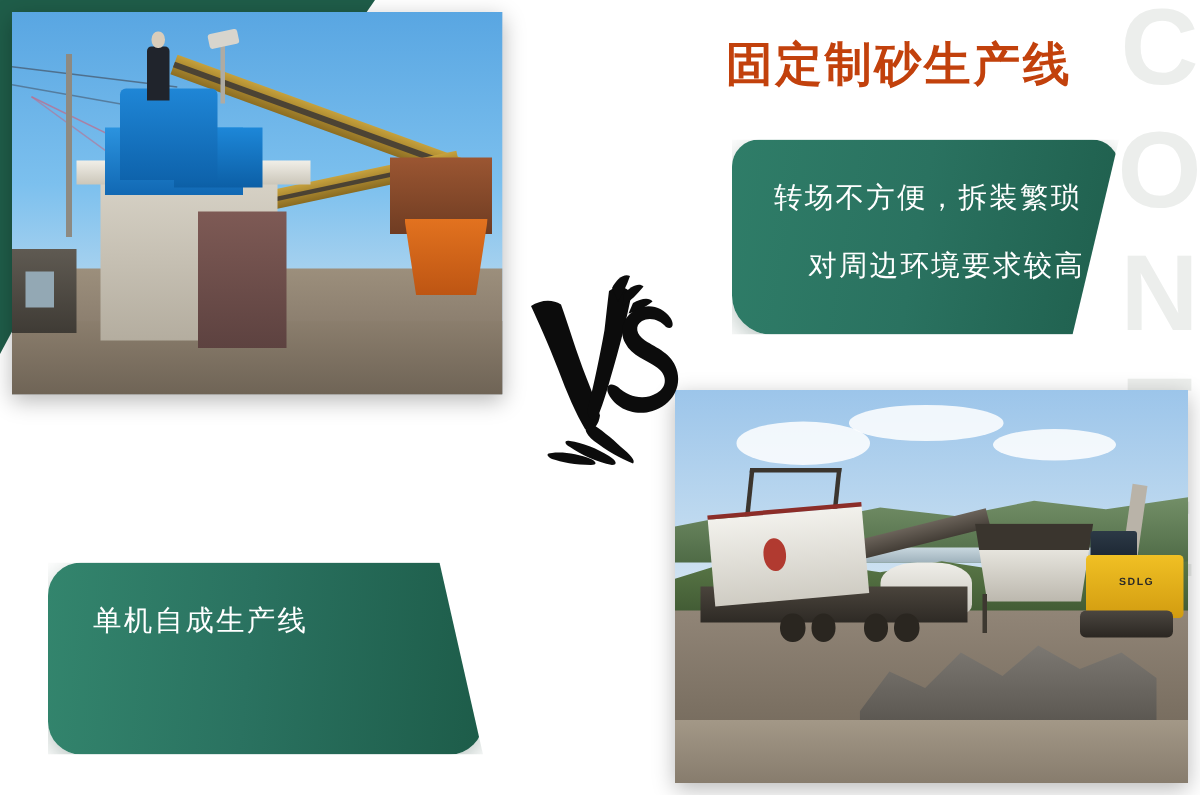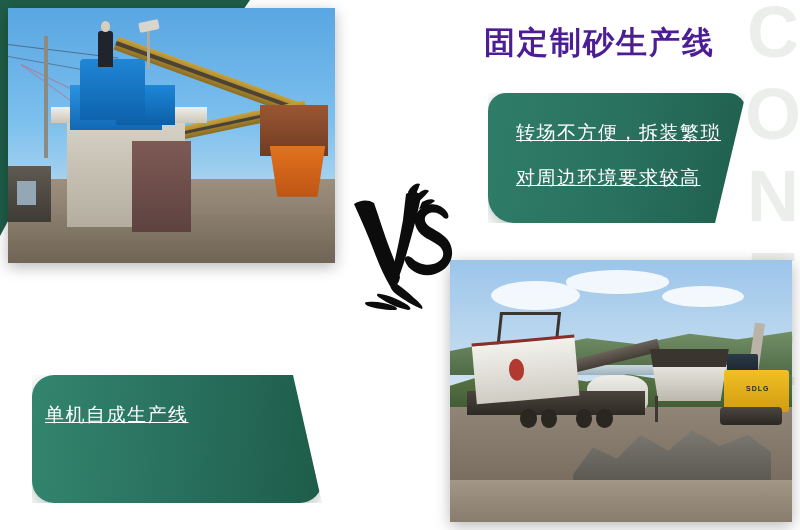--- a/index.html
+++ b/index.html
@@ -156,56 +156,55 @@
     background:#2a2620;border-radius:50%;}
   .wheels i:nth-child(1){left:2%;}
   .wheels i:nth-child(2){left:22%;}
   .wheels i:nth-child(3){left:56%;}
   .wheels i:nth-child(4){left:76%;}
 
   
   .title{
     position:absolute;z-index:6;
     font-size:31px;font-weight:bold;letter-spacing:2px;
-    color:#4c1d95;white-space:nowrap;
+    color:#c2410c;white-space:nowrap;
     text-shadow:0 1px 1px rgba(255,255,255,.9);
   }
   .title-right{left:484px;top:22px;}
   .title-left{left:22px;top:300px;}
 
   
   .callout{
     position:absolute;z-index:6;
     color:#ffffff;
     box-sizing:border-box;
     box-shadow:0 5px 16px rgba(20,60,48,.30);
   }
   .callout .line{
     white-space:nowrap;
     font-size:19px;
     letter-spacing:1.5px;
     line-height:1;
-    text-decoration:underline;
   }
 
   .callout-right{
     left:488px;top:93px;width:258px;height:130px;
     background:linear-gradient(100deg,#2f7d68 0%,#2a7260 48%,#1f5f4d 100%);
     border-radius:18px 18px 26px 26px;
     clip-path:polygon(0 0, 100% 0, 88% 100%, 0 100%);
     padding:30px 0 0 28px;
   }
-  .callout-right .line+.line{margin-top:26px;}
+  .callout-right .line+.line{margin-top:26px;text-align:center;}
 
   .callout-left{
     left:32px;top:375px;width:290px;height:128px;
     background:linear-gradient(95deg,#33856d 0%,#2a7260 46%,#1d5c49 100%);
     border-radius:22px;
     clip-path:polygon(0 0, 90% 0, 100% 100%, 0 100%);
-    padding:30px 0 0 13px;
+    padding:30px 0 0 30px;
   }
   .callout-left .line+.line{margin-top:26px;}
 
   
   .vs{
     position:absolute;left:350px;top:182px;width:108px;height:128px;z-index:7;
   }
   .vs svg{display:block;width:100%;height:100%;}
 </style>
 </head>

